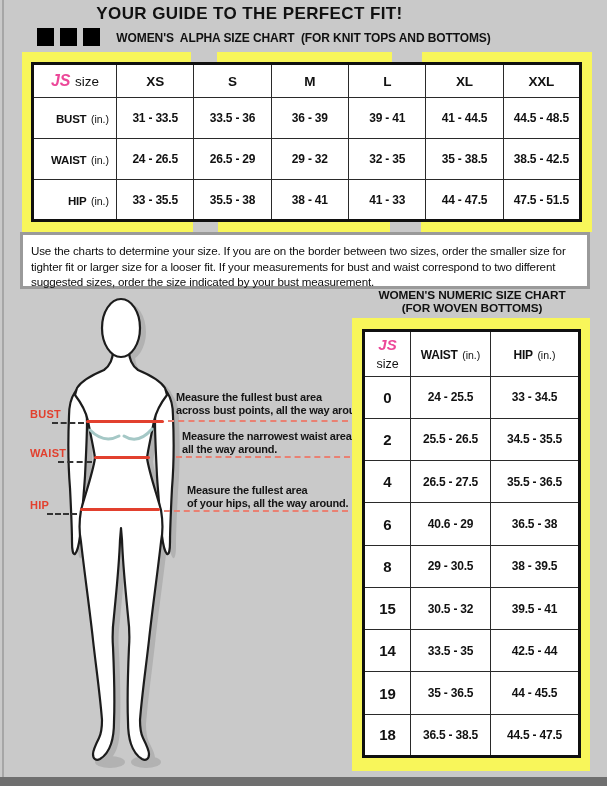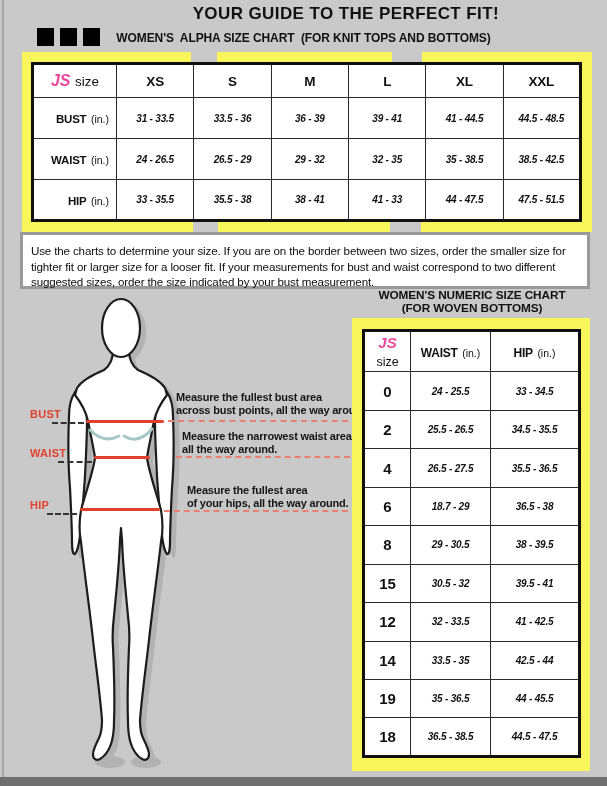--- a/index.html
+++ b/index.html
@@ -1,37 +1,37 @@
 <!DOCTYPE html>
 <html><head>
 <meta charset="utf-8">
 <style>
   html,body{margin:0;padding:0;background:#e4e4e4;}
   .canvas{position:relative;width:607px;height:786px;background:#c9c9c9;
           font-family:"Liberation Sans",sans-serif;overflow:hidden;color:#111;}
   .abs{position:absolute;}
 
-  .page-title{left:0;top:4px;width:499px;text-align:right;font-size:17px;
+  .page-title{left:0;top:4px;width:499px;text-align:center;font-size:17px;
               font-weight:bold;letter-spacing:.4px;white-space:pre;}
   .sq{width:17px;height:18px;background:#000;top:28px;}
   .alpha-head{left:0;top:31px;width:607px;text-align:center;font-weight:bold;
               font-size:12px;letter-spacing:-.1px;white-space:pre;}
 
   .yellow{background:#f8f65a;}
   .alpha-yellow{left:22px;top:52px;width:570px;height:180px;}
   .num-yellow{left:352px;top:318px;width:238px;height:453px;}
   .notch{background:#c9c9c9;}
 
   table{border-collapse:collapse;table-layout:fixed;background:#fff;position:absolute;}
   th,td{border:1px solid #2a2a2a;text-align:center;vertical-align:middle;padding:0;}
   .t-alpha{left:31px;top:62px;width:551px;height:160px;border:3px solid #101010;}
   .t-alpha tr.hd{height:34px;}
   .t-alpha tr.dr{height:41px;margin-left:6px;}
   .col-h{font-size:13.5px;font-weight:bold;letter-spacing:-.2px;}
-  .cell{font-size:10px;font-weight:bold;letter-spacing:-.2px;font-style:italic;}
+  .cell{font-size:12px;font-weight:bold;letter-spacing:-.2px;}
   .rowlab{text-align:right;padding-right:7px;}
   .rowlab .b{font-size:11.5px;font-weight:bold;letter-spacing:-.2px;}
   .rowlab .u{font-size:10.5px;font-weight:normal;}
   .js{color:#ec4899;font-style:italic;font-weight:bold;}
   .brand-alpha .js{font-size:16px;}
   .brand-alpha .sz{font-size:13.5px;font-weight:normal;color:#111;}
   .brand-num .js{font-size:15px;}
   .brand-num .sz{font-size:12.5px;font-weight:normal;color:#111;}
 
   .instr{left:20px;top:232px;width:570px;height:57px;background:#fff;
@@ -223,39 +223,34 @@
       <td class="cell">25.5 - 26.5</td>
       <td class="cell">34.5 - 35.5</td>
     </tr>
     <tr class="dr">
       <td class="size-cell">4</td>
       <td class="cell">26.5 - 27.5</td>
       <td class="cell">35.5 - 36.5</td>
     </tr>
     <tr class="dr">
       <td class="size-cell">6</td>
-      <td class="cell">18.7 - 29</td>
+      <td class="cell">40.6 - 29</td>
       <td class="cell">36.5 - 38</td>
     </tr>
     <tr class="dr">
       <td class="size-cell">8</td>
       <td class="cell">29 - 30.5</td>
       <td class="cell">38 - 39.5</td>
     </tr>
     <tr class="dr">
       <td class="size-cell">15</td>
       <td class="cell">30.5 - 32</td>
       <td class="cell">39.5 - 41</td>
     </tr>
     <tr class="dr">
-      <td class="size-cell">12</td>
-      <td class="cell">32 - 33.5</td>
-      <td class="cell">41 - 42.5</td>
-    </tr>
-    <tr class="dr">
       <td class="size-cell">14</td>
       <td class="cell">33.5 - 35</td>
       <td class="cell">42.5 - 44</td>
     </tr>
     <tr class="dr">
       <td class="size-cell">19</td>
       <td class="cell">35 - 36.5</td>
       <td class="cell">44 - 45.5</td>
     </tr>
     <tr class="dr">

